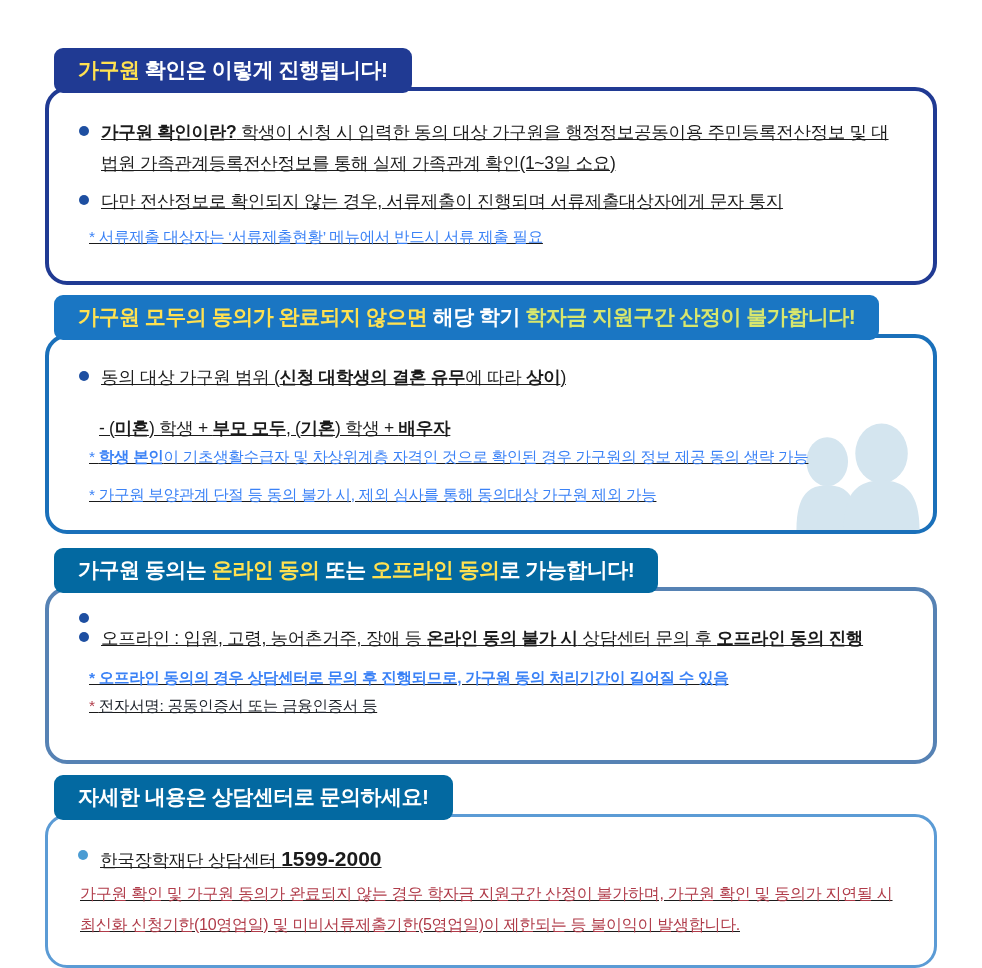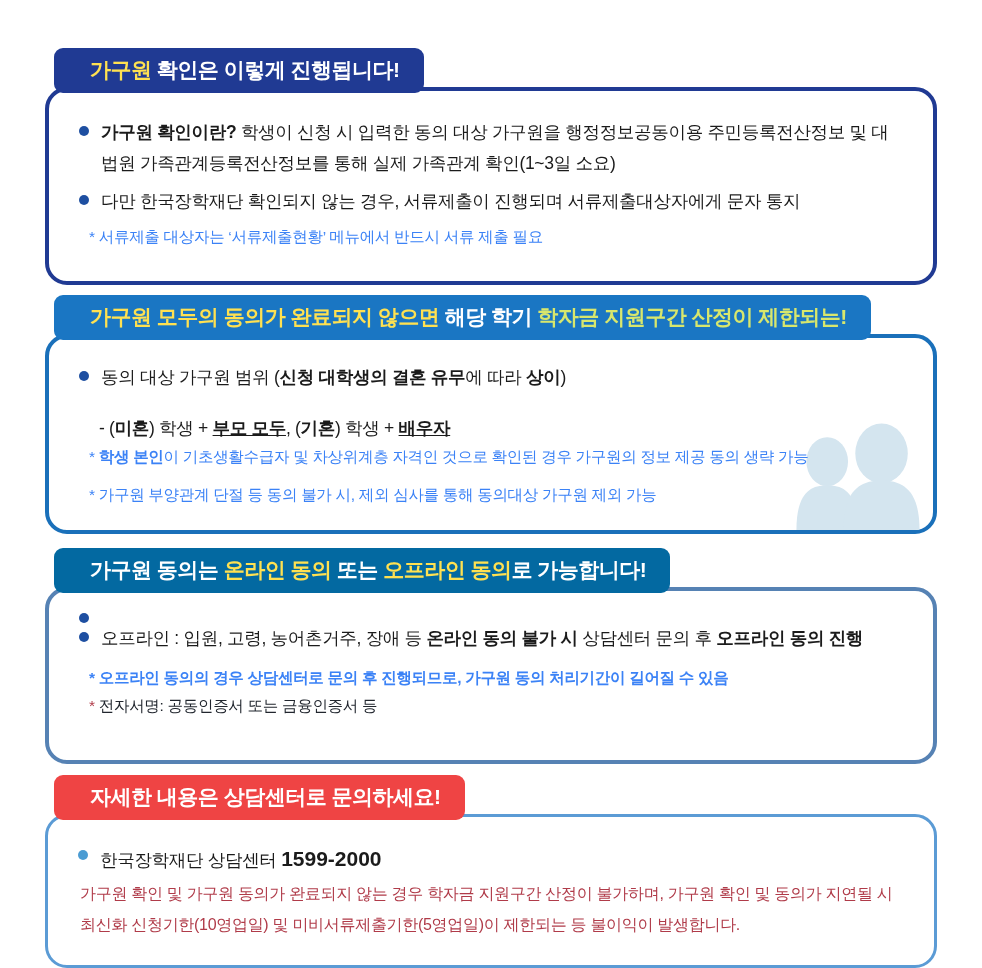--- a/index.html
+++ b/index.html
@@ -9,41 +9,41 @@
     font-family:"Liberation Sans", sans-serif;
     color:#1b1b1b;
     overflow:hidden;
   }
   .wrap { padding:48px 45px 0 45px; }
   .section { margin-bottom:10px; }
   .tab {
     position:relative; z-index:2;
     display:inline-block;
     margin-left:9px;
-    padding:8px 24px 9px 36px;
+    padding:8px 24px 9px 24px;
     border-radius:9px;
     font-size:21px; font-weight:bold; color:#ffffff;
     letter-spacing:-0.5px;
     white-space:nowrap;
   }
   .box {
     position:relative; z-index:1;
     margin-top:-6px;
     background:#ffffff;
     border-radius:22px;
     overflow:hidden;
   }
-  .box-content { position:relative; z-index:1; }
+  .box-content { position:relative; z-index:1;text-decoration:underline; }
   .tab-navy  { background:#203a93; }
   .box-navy  { border:4px solid #203a93; }
   .tab-blue  { background:#1a76c3; }
   .box-blue  { border:4px solid #1a70ba; }
   .tab-steel { background:#0369a1;text-align:right; }
   .box-steel { border:4px solid #5682b4; }
-  .tab-sky   { background:#ef4444;text-align:right; }
+  .tab-sky   { background:#0369a1;text-align:right; }
   .box-sky   { border:3px solid #5b9bd5; }
   .yellow  { color:#ffe151; }
   .ygreen  { color:#d8e76d; }
 
   .bullet { display:flex; gap:12px; }
   .dot {
     flex:0 0 auto; width:10px; height:10px; border-radius:50%;
     background:#1e4fa1; margin-top:9px;
   }
   .dot-sky { background:#4b9cd3; }
@@ -95,30 +95,30 @@
     <div class="box box-navy">
       <div class="box-content pad1">
         <div class="bullet mb8">
           <span class="dot"></span>
           <div class="txt">
             <b>가구원 확인이란?</b><span> 학생이 신청 시 입력한 동의 대상 가구원을 행정정보공동이용 주민등록전산정보 및 대법원 가족관계등록전산정보를 통해 실제 가족관계 확인(1~3일 소요)</span>
           </div>
         </div>
         <div class="bullet">
           <span class="dot"></span>
-          <div class="txt">다만 한국장학재단 확인되지 않는 경우, 서류제출이 진행되며 서류제출대상자에게 문자 통지</div>
+          <div class="txt">다만 전산정보로 확인되지 않는 경우, 서류제출이 진행되며 서류제출대상자에게 문자 통지</div>
         </div>
         <div class="note mt6">* 서류제출 대상자는 ‘서류제출현황’ 메뉴에서 반드시 서류 제출 필요</div>
       </div>
     </div>
   </div>
 
   <div class="section" style="margin-bottom:14px;">
     <div class="tab tab-blue">
-      <span class="yellow">가구원 모두의 동의가 완료되지 않으면</span><span> 해당 학기 </span><span class="ygreen">학자금 지원구간 산정이 제한되는!</span>
+      <span class="yellow">가구원 모두의 동의가 완료되지 않으면</span><span> 해당 학기 </span><span class="ygreen">학자금 지원구간 산정이 불가합니다!</span>
     </div>
     <div class="box box-blue">
       <svg class="people" width="134" height="110" viewBox="0 0 148 118">
         <g fill="#d4e5ef">
           <ellipse cx="40" cy="42" rx="23" ry="27"></ellipse>
           <path d="M6 118 C6 78 20 68 40 68 C60 68 74 78 74 118 Z"></path>
           <ellipse cx="100" cy="33" rx="29" ry="33"></ellipse>
           <path d="M58 118 C58 74 76 63 100 63 C124 63 142 74 142 118 Z"></path>
         </g>
       </svg>

